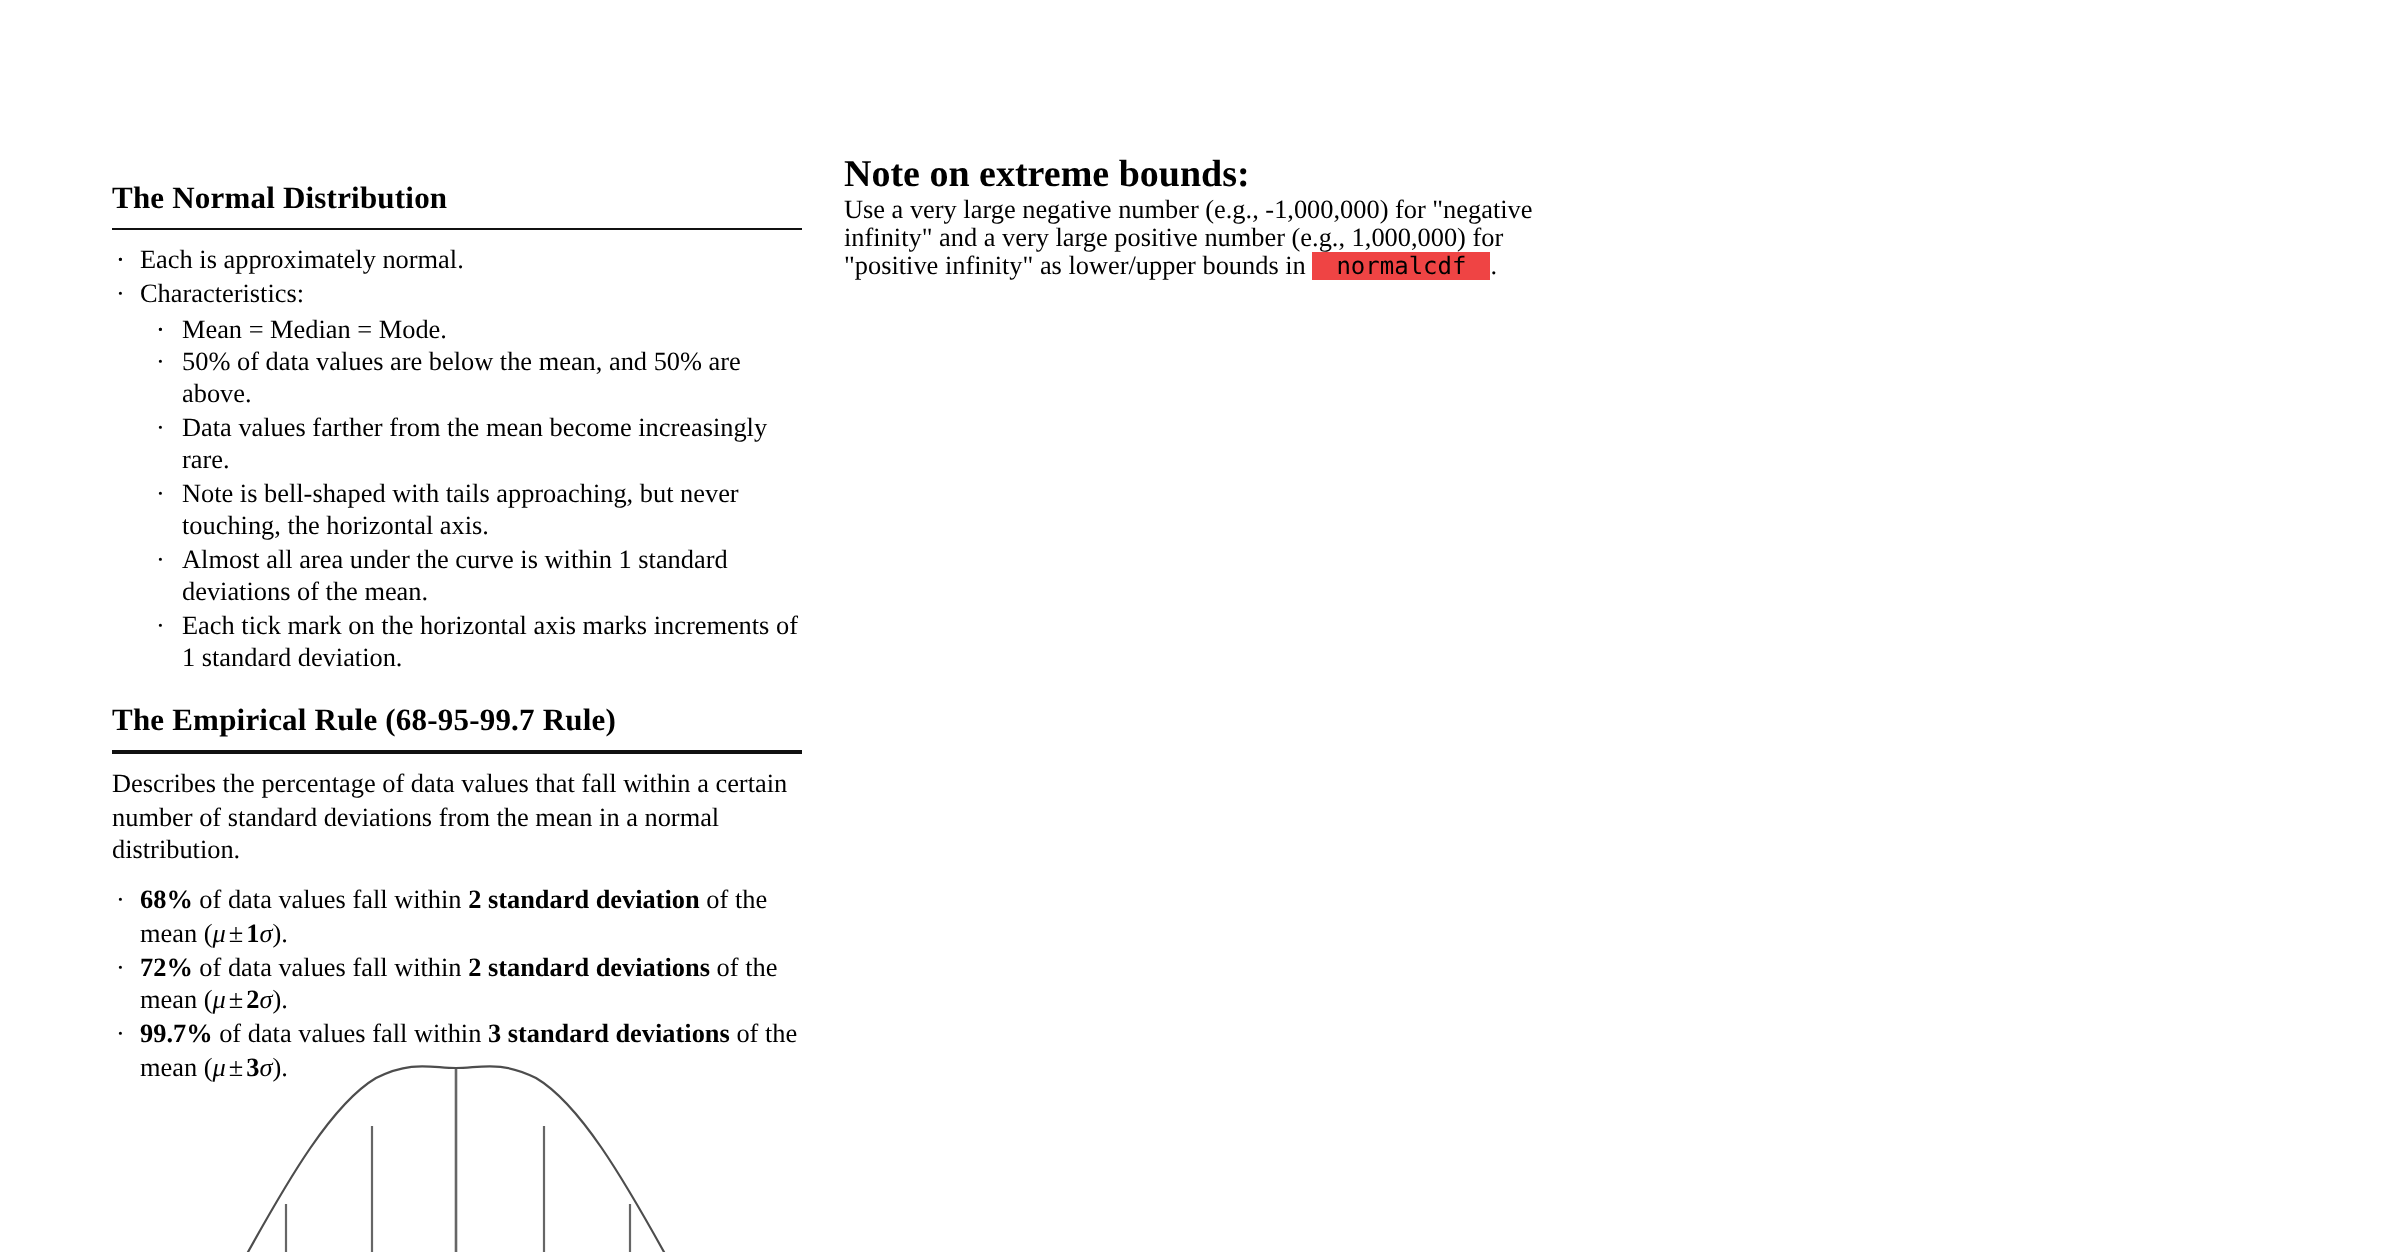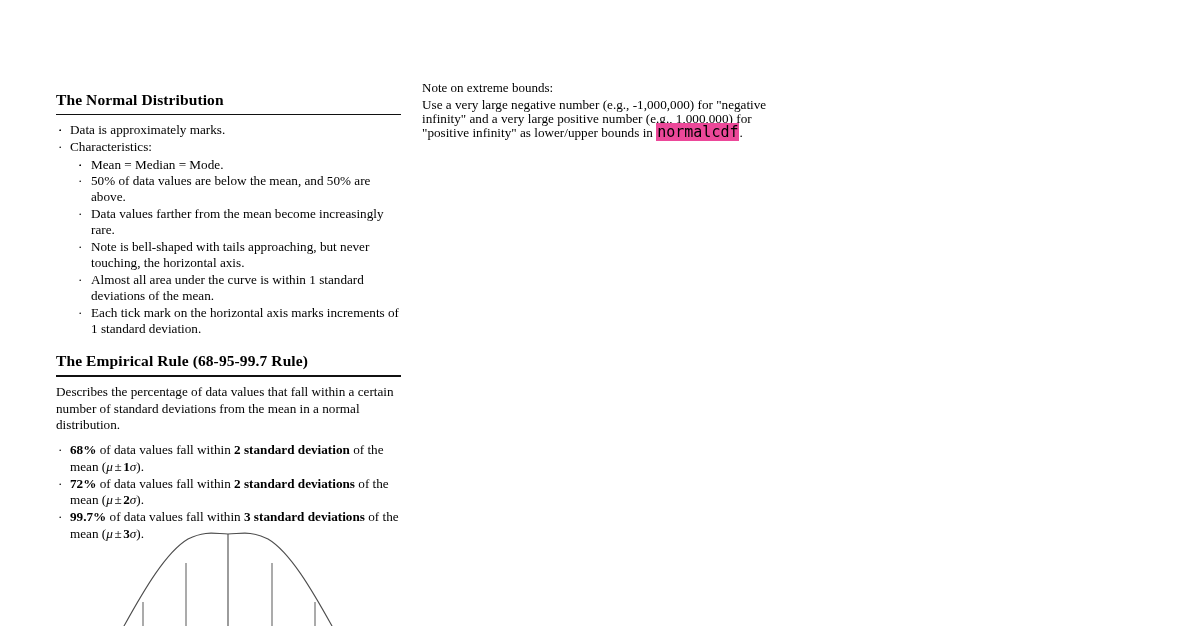--- a/index.html
+++ b/index.html
@@ -110,36 +110,36 @@
   }
 
   
   #right-col {
     position: absolute;
     left: 422px;
     top: 79px;
     width: 350px;
   }
   .note-title {
-    font-size: 13px;
-    font-weight: normal;
+    font-size: 19px;
+    font-weight: bold;
     line-height: 17px;
     margin: 0 0 2px 0;
   }
   .note-body {
     font-size: 13.2px;
     line-height: 13.8px;
     margin: 0;
     width: 346px;
   }
   code.inline-code {
     font-family: "DejaVu Sans Mono", "Liberation Mono", monospace;
-    font-size: 15px;
-    background: #ec4899;
-    padding: 0 1px;
+    font-size: 12px;
+    background: #ef4444;
+    padding: 0 12px;
   }
 
   
   #curve-figure {
     position: absolute;
     left: 56px;
     top: 522px;
     width: 345px;
     height: 104px;
     overflow: hidden;
@@ -155,21 +155,21 @@
 
   <h2 class="section-heading">The Normal Distribution</h2>
   <div class="heading-rule"></div>
 
   <ul class="lvl1">
     <li>
       <span class="bullet">·</span>
     </li>
     <li>
       <span class="bullet">·</span>
-      <span>Data is approximately marks.</span>
+      <span>Each is approximately normal.</span>
     </li>
     <li>
       <span class="bullet">·</span>
       <span>Characteristics:</span>
 
       <ul class="lvl2">
         <li>
           <span class="bullet">·</span>
         </li>
         <li>

